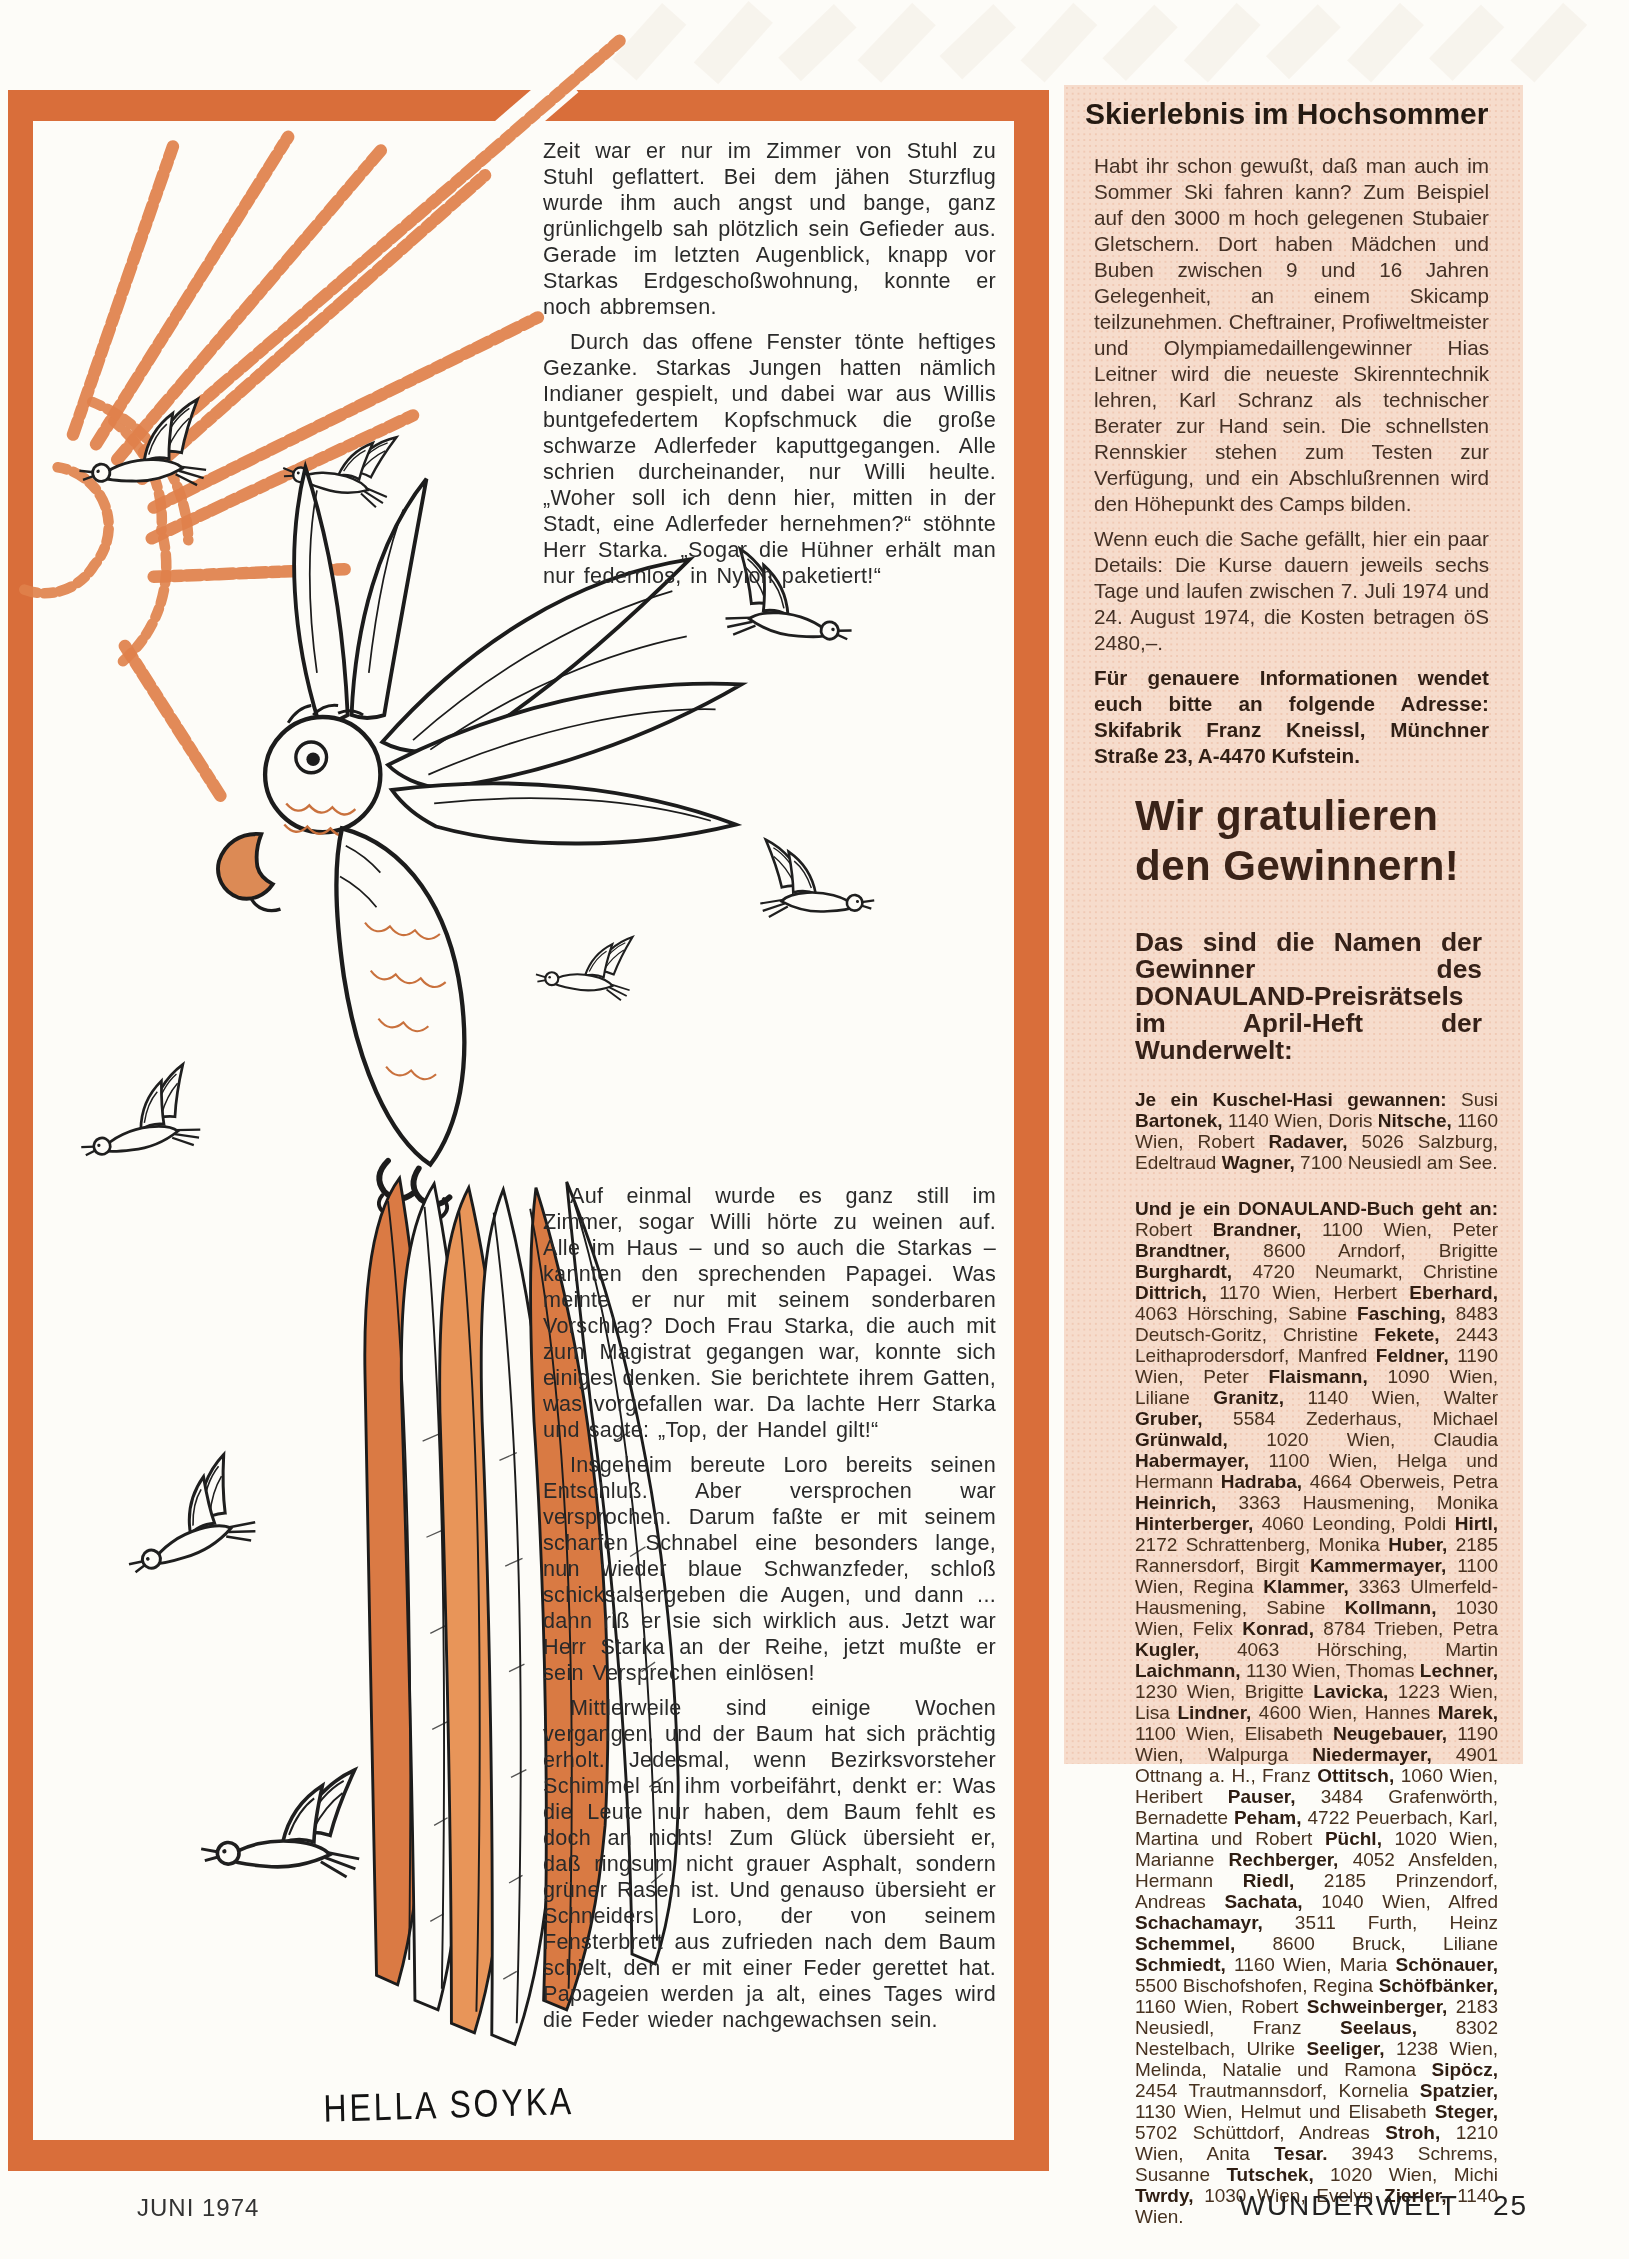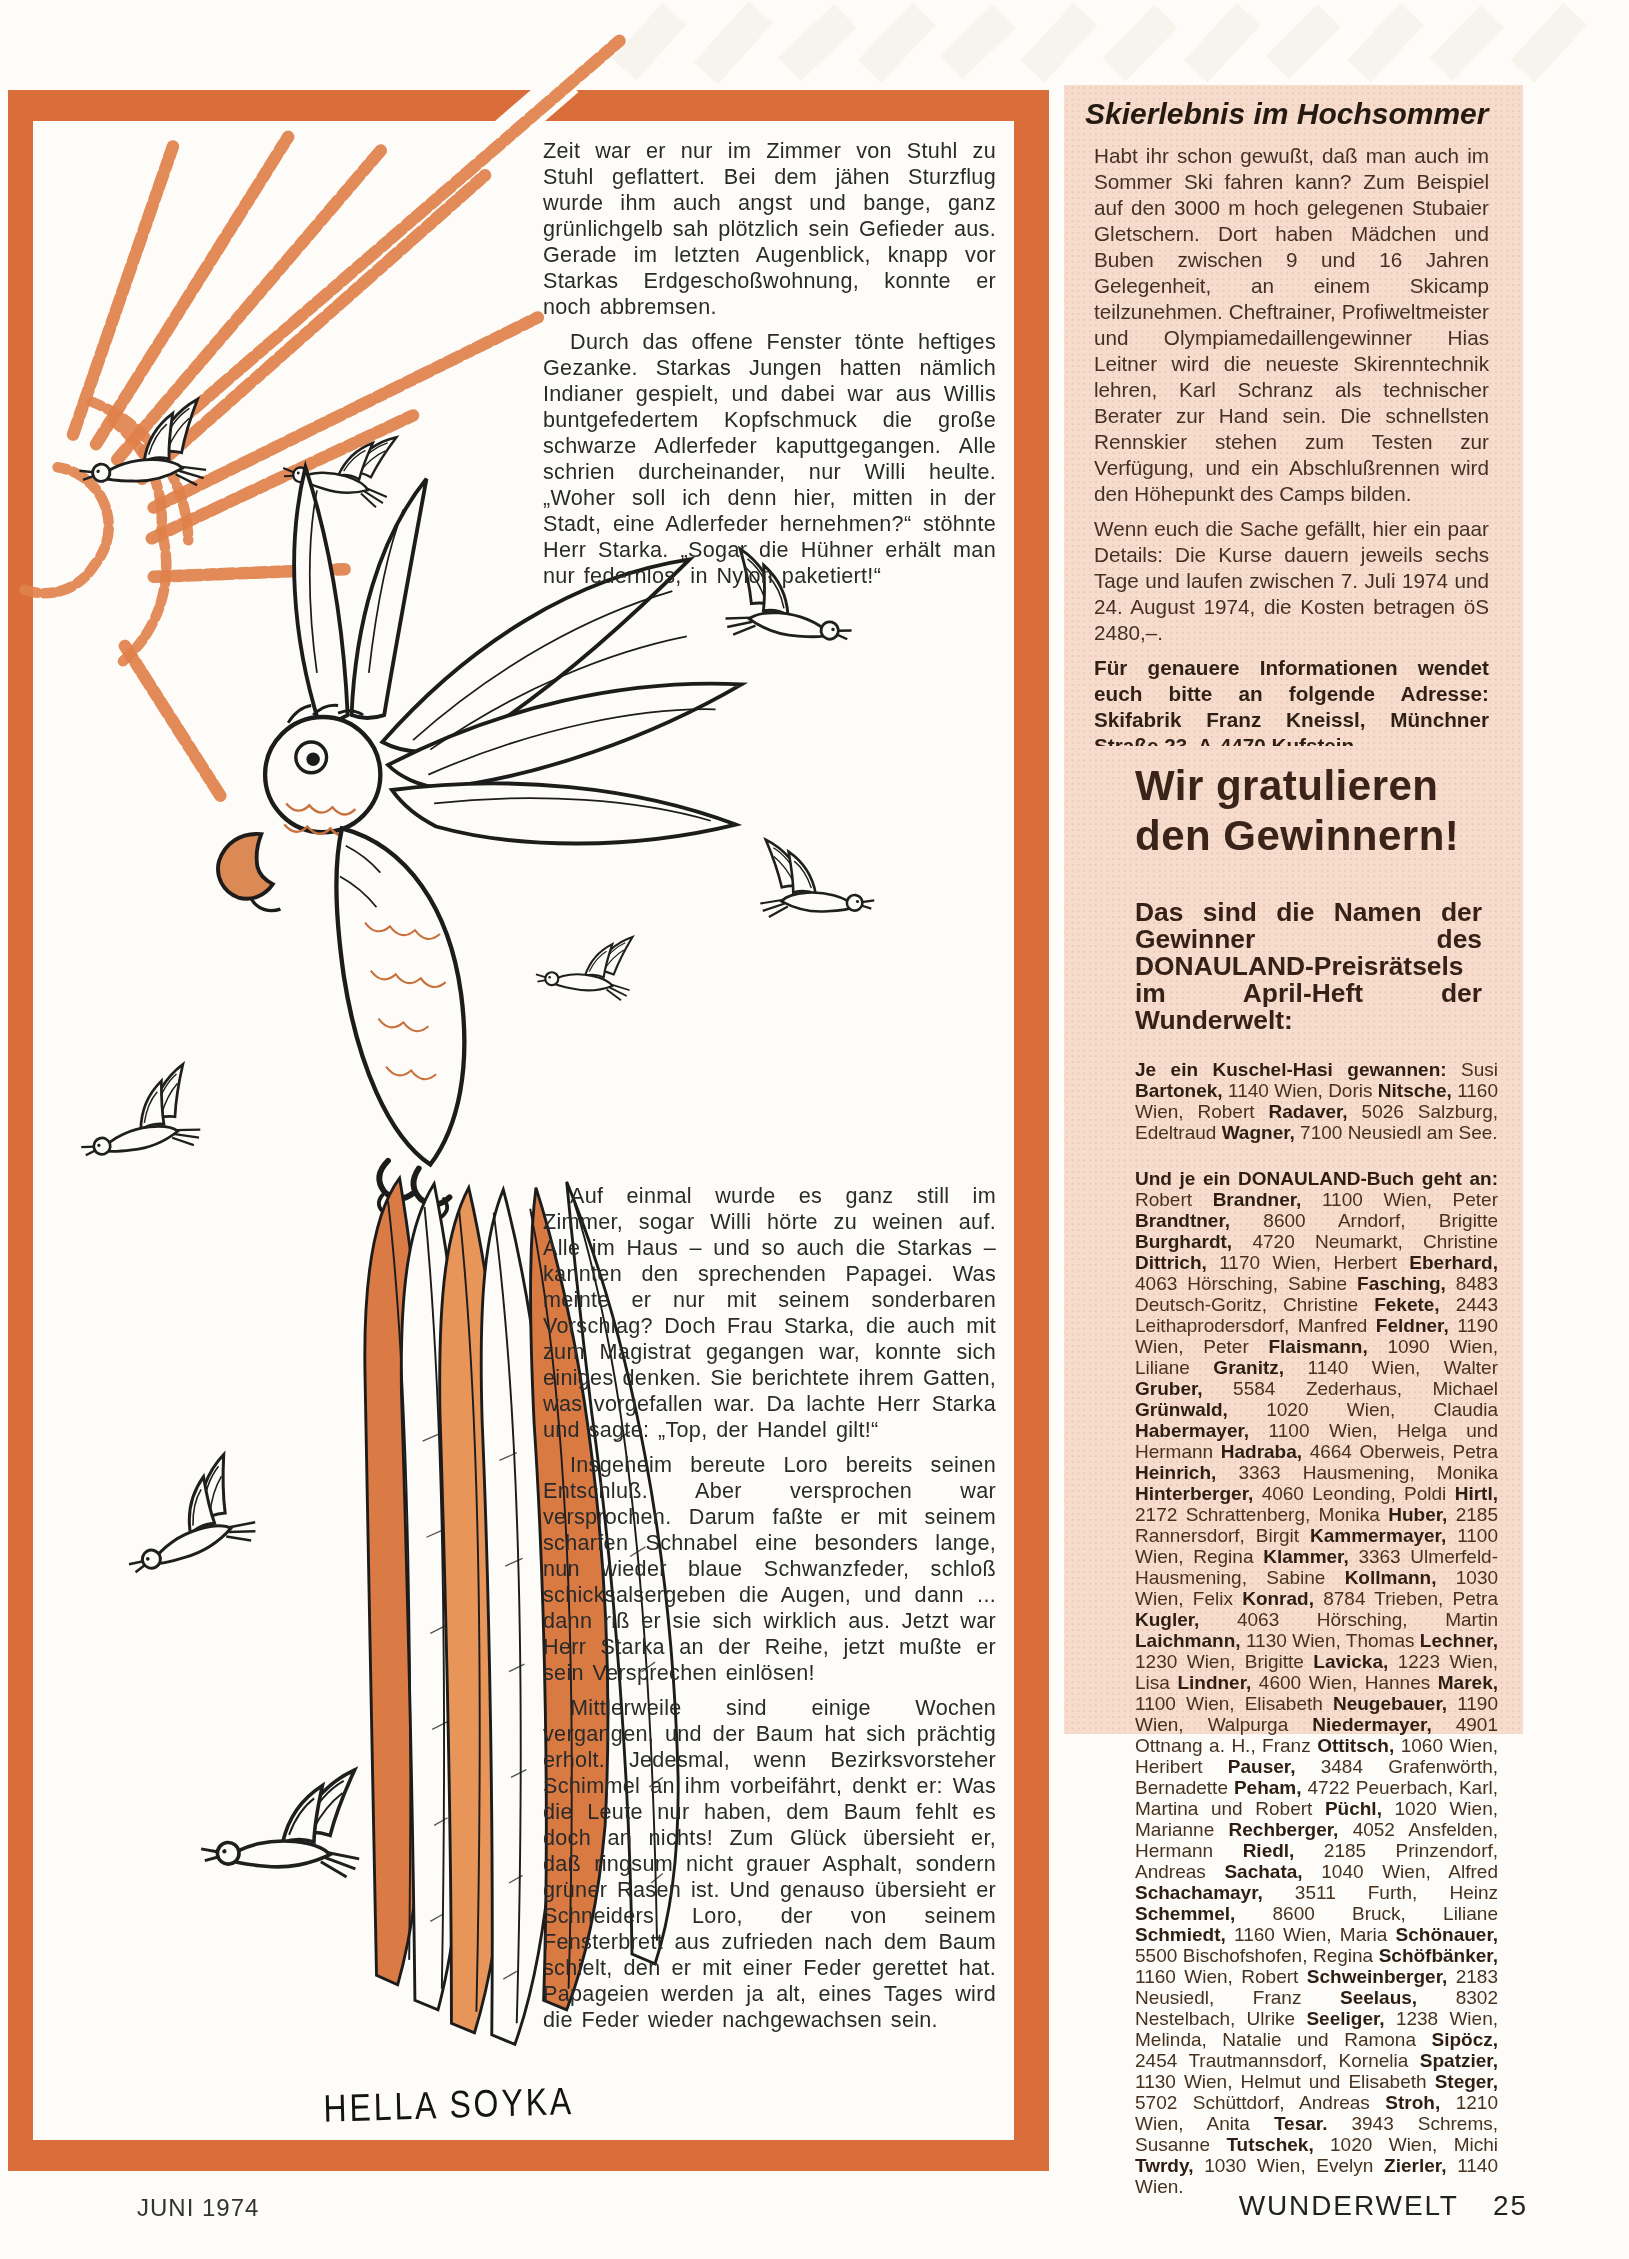--- a/index.html
+++ b/index.html
@@ -20,24 +20,24 @@
                word-spacing:2.4px;letter-spacing:0.3px;}
   .story-col p.indent{text-indent:27px;}
   .signature{position:absolute;left:323px;top:2087px;z-index:2;font-size:32px;color:#141414;
              letter-spacing:2.9px;transform:scaleY(1.2) rotate(-1.5deg);transform-origin:left top;}
   
   .pinkbox{position:absolute;left:1064px;width:459px;z-index:2;box-sizing:border-box;
            background-color:var(--box-pink,#f6dccc);
            background-image:radial-gradient(#f0c9b4 1px,rgba(0,0,0,0) 1.2px);
            background-size:5.8px 5.8px;}
   .ski-box{top:85px;min-height:640px;padding:11.5px 25px 19px 21px;}
-  .ski-title{margin:0 0 12px 0;font-size:30px;font-weight:700;color:#241a12;white-space:nowrap;font-style:italic;}
+  .ski-title{margin:0 0 22px 0;font-size:30px;font-weight:700;color:#241a12;white-space:nowrap;}
   .ski-box p{margin:9px;font-size:20.7px;line-height:26px;text-align:justify;color:#43302 5;color:#433025;}
   .ski-box p.bold{font-weight:700;color:#301f15;}
-  .win-box{top:746px;height:988px;padding:15.4px 25px 0 71px;}
+  .win-box{top:776px;height:988px;padding:15.4px 25px 0 71px;}
   .win-title{font-size:42px;line-height:50px;font-weight:700;color:#3a2318;letter-spacing:0.5px;
              white-space:nowrap;}
   .win-intro{margin:38px 16px 0 0;font-size:26.4px;line-height:27px;font-weight:700;color:#352118;
              text-align:justify;}
   .win-list{margin:25px 0 0 0;font-size:19px;line-height:21px;text-align:justify;color:#46311f;}
   .win-list b{color:#2e1d12;}
   
   .footer-left{position:absolute;left:96px;top:2194px;z-index:2;font-size:24px;
                letter-spacing:1px;color:#333;margin-left:41px;}
   .footer-right{position:absolute;left:1105px;top:2190px;width:423px;text-align:right;z-index:2;

